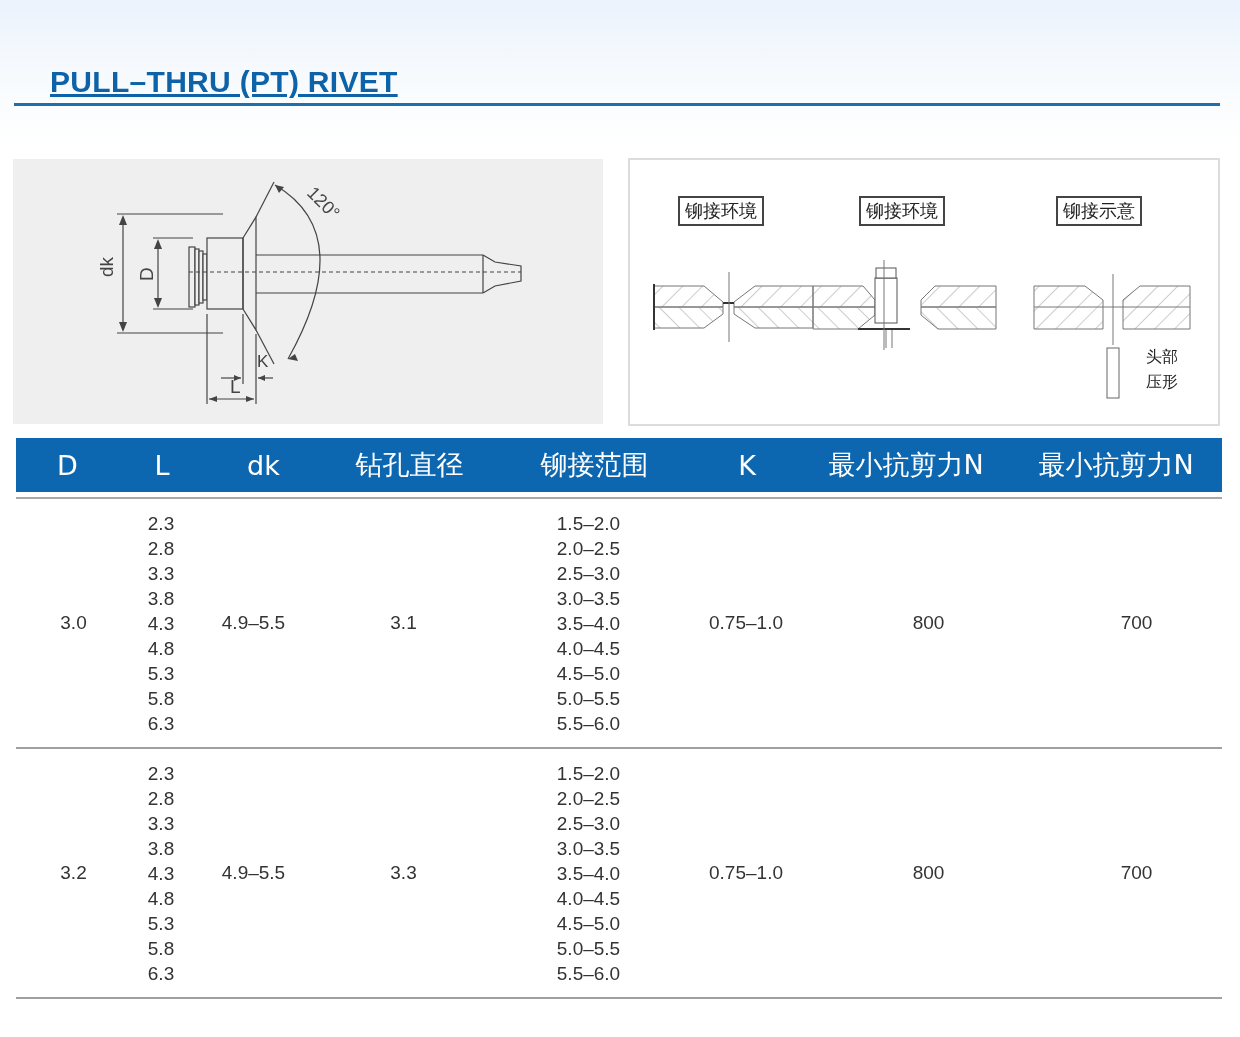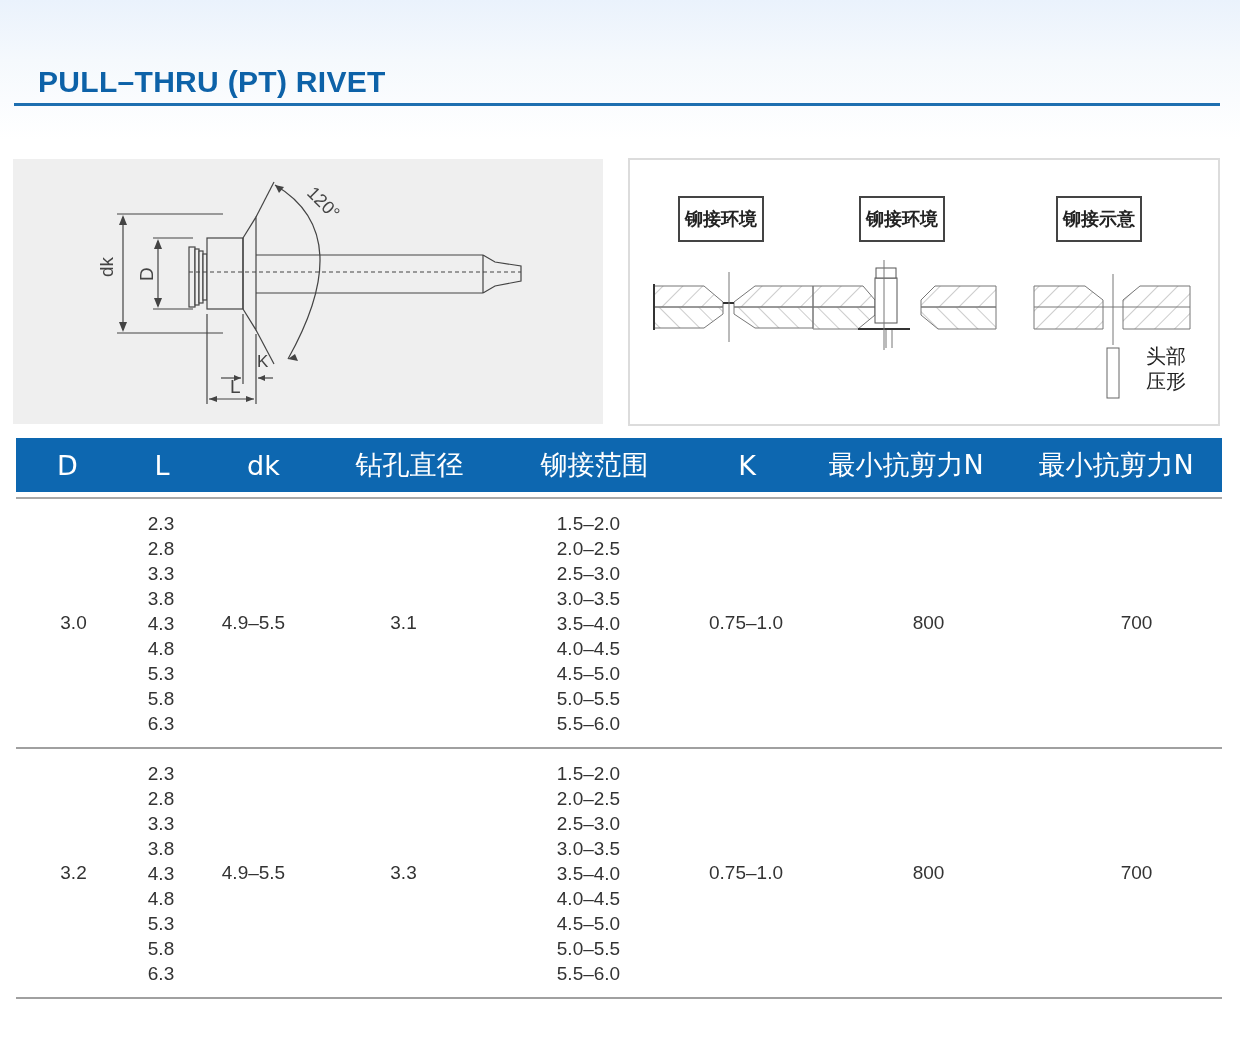--- a/index.html
+++ b/index.html
@@ -16,40 +16,40 @@
   .title-bar {
     position: absolute; left: 14px; top: 62px; width: 1206px; height: 44px;
     border-bottom: 3px solid #1e6fb0;
     display: flex; align-items: baseline;
   }
   .title-cn {
     font-family: "DejaVu Sans", sans-serif;
     font-size: 29px; color: #222; letter-spacing: 1px; line-height: 40px;
   }
   .title-en {
-    margin-left: 24px; font-size: 30px; font-weight: bold; color: #0d62a8;
-    line-height: 40px; letter-spacing: 0.3px;
+    margin-left: 36px; font-size: 30px; font-weight: bold; color: #0d62a8;
+    line-height: 40px; letter-spacing: 0.3px; text-decoration: underline;
   }
   .fig-left {
     position: absolute; left: 13px; top: 159px; width: 590px; height: 265px;
     background: #efefef;
   }
   .fig-right {
     position: absolute; left: 628px; top: 158px; width: 592px; height: 268px;
     background: #fff; border: 2px solid #dcdcdc;
   }
   .fig-right .label-box {
-    position: absolute; top: 36px; height: 46px;
+    position: absolute; top: 36px; height: 30px;
     border: 2px solid #444; background: #fff;
     font-family: "DejaVu Sans", sans-serif; font-size: 18px; color: #222;
-    display: flex; align-items: center; justify-content: center; padding: 0 5px; font-weight: bold;
+    display: flex; align-items: center; justify-content: center; padding: 0 5px;
   }
   .fig-right .note {
     position: absolute; left: 516px; top: 184px;
-    font-family: Liberation Sans, sans-serif; font-size: 20px; line-height: 25px; color: #222;
+    font-family: Liberation Sans, sans-serif; font-size: 16px; line-height: 25px; color: #222;
   }
   svg text { font-family: "Liberation Sans", sans-serif; }
   .table {
     position: absolute; left: 16px; top: 438px; width: 1206px;
   }
   .thead {
     height: 54px; background: #0d67b0; display: flex; align-items: center;
     color: #fff; font-size: 27px;
   }
   .thead .th {

